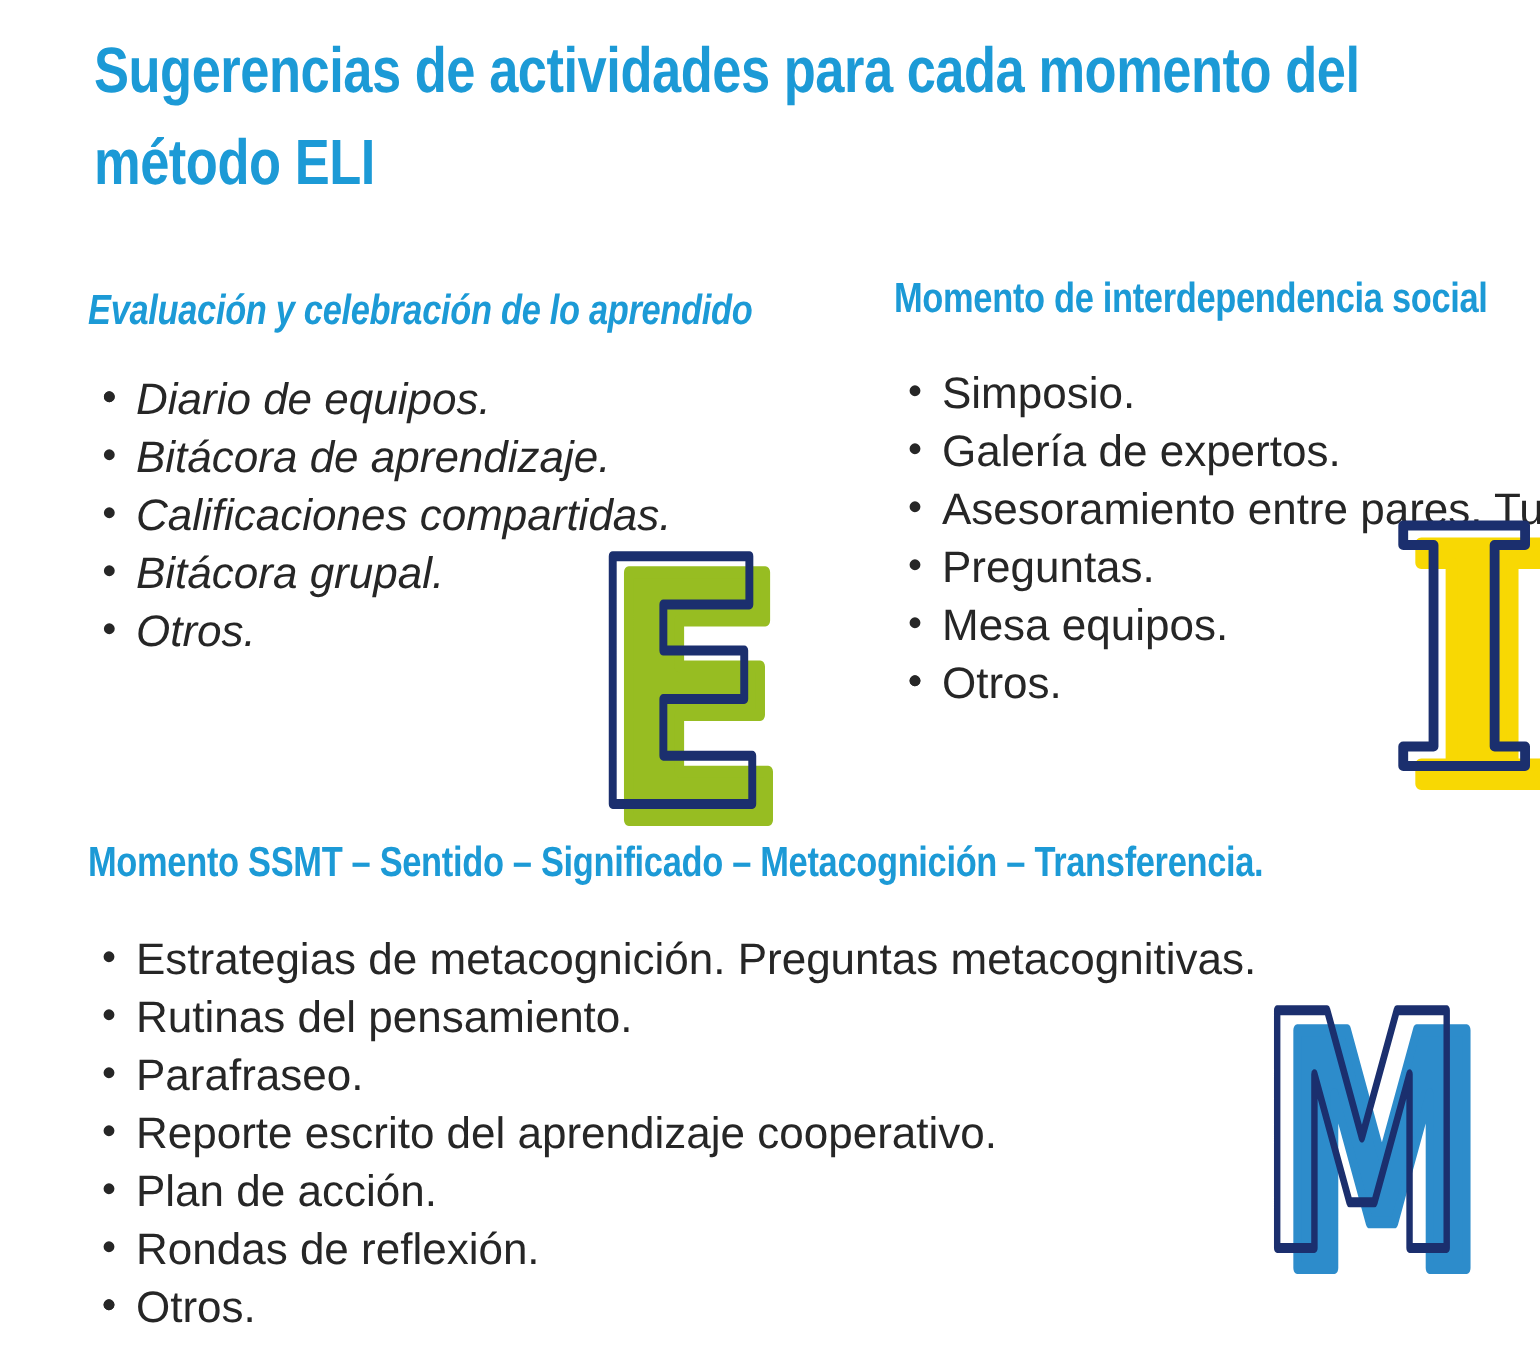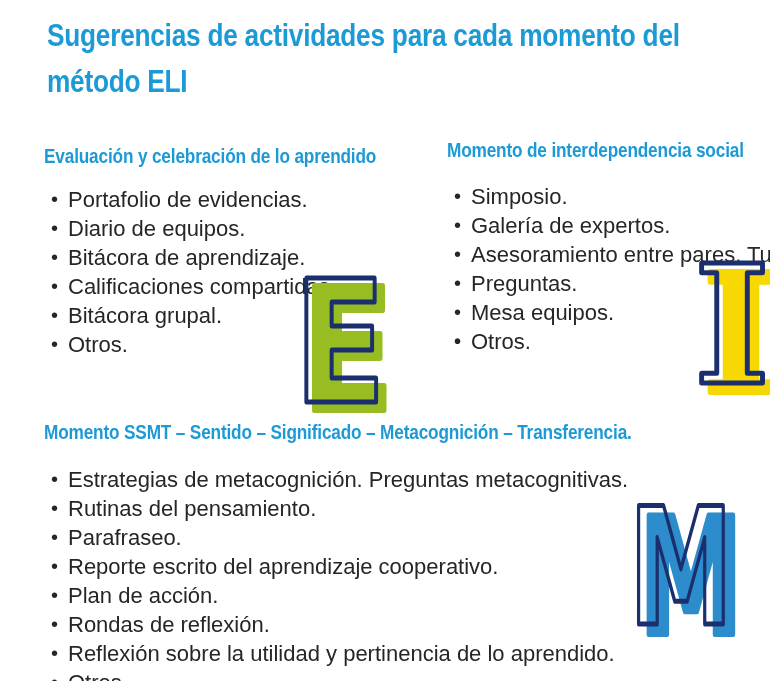--- a/index.html
+++ b/index.html
@@ -21,21 +21,21 @@
   }
   ul.items{list-style:none;margin:0;padding:0;position:absolute;left:0;}
   ul.items li{
     position:relative;padding-left:24px;
     color:#262626;font-size:22px;line-height:29px;white-space:nowrap;
   }
   ul.items li .bullet{
     position:absolute;left:7px;top:0;font-size:20px;color:#262626;
   }
 
-  #sec-evaluacion{left:5px;top:144px;}
+  #sec-evaluacion{left:5px;top:144px;font-style:italic;}
   #sec-evaluacion ul.items{top:17px;position:relative;}
   #sec-interdependencia{left:408px;top:138px;}
   #sec-interdependencia ul.items{top:20px;position:relative;}
   #sec-ssmt{left:5px;top:420px;}
   #sec-ssmt ul.items{top:21px;position:relative;}
 
   svg.letter{position:absolute;overflow:visible;}
   svg.letter text{stroke-linejoin:round;stroke-linecap:round;}
   .glyph-sans{font-family:"DejaVu Sans",sans-serif;font-weight:bold;}
   .glyph-serif{font-family:"DejaVu Serif",serif;font-weight:bold;}
@@ -48,21 +48,21 @@
 <div class="page">
 
   <div class="title">
     <div>Sugerencias de actividades para cada momento del</div>
     <div>método ELI</div>
   </div>
 
   <div class="section" id="sec-evaluacion">
     <div class="section-heading">Evaluación y celebración de lo aprendido</div>
     <ul class="items">
-      <li><span class="bullet">•</span><span>Portafolio de evidencias.</span></li>
+      <li><span class="bullet">•</span></li>
       <li><span class="bullet">•</span><span>Diario de equipos.</span></li>
       <li><span class="bullet">•</span><span>Bitácora de aprendizaje.</span></li>
       <li><span class="bullet">•</span><span>Calificaciones compartidas.</span></li>
       <li><span class="bullet">•</span><span>Bitácora grupal.</span></li>
       <li><span class="bullet">•</span><span>Otros.</span></li>
     </ul>
   </div>
 
   <div class="section" id="sec-interdependencia">
     <div class="section-heading">Momento de interdependencia social</div>
@@ -79,21 +79,21 @@
 
   <div class="section" id="sec-ssmt">
     <div class="section-heading">Momento SSMT – Sentido – Significado – Metacognición – Transferencia.</div>
     <ul class="items">
       <li><span class="bullet">•</span><span>Estrategias de metacognición. Preguntas metacognitivas.</span></li>
       <li><span class="bullet">•</span><span>Rutinas del pensamiento.</span></li>
       <li><span class="bullet">•</span><span>Parafraseo.</span></li>
       <li><span class="bullet">•</span><span>Reporte escrito del aprendizaje cooperativo.</span></li>
       <li><span class="bullet">•</span><span>Plan de acción.</span></li>
       <li><span class="bullet">•</span><span>Rondas de reflexión.</span></li>
-      <li><span class="bullet">•</span><span>Reflexión sobre la utilidad y pertinencia de lo aprendido.</span></li>
+      <li><span class="bullet">•</span></li>
       <li><span class="bullet">•</span><span>Otros.</span></li>
     </ul>
   </div>
 
   <svg class="letter" style="left:249px;top:272px;" width="130" height="170" aria-hidden="true">
     <text class="glyph-sans l-fill" style="font-size:170px;" x="14" y="138" textLength="92" lengthAdjust="spacingAndGlyphs" fill="#97bd22" stroke="#97bd22">E</text>
     <text class="glyph-sans l-outline" style="font-size:170px;" x="6" y="130" textLength="92" lengthAdjust="spacingAndGlyphs" stroke="#1b2f6e">E</text>
   </svg>
 
   <svg class="letter" style="left:649px;top:257px;" width="110" height="165" aria-hidden="true">

